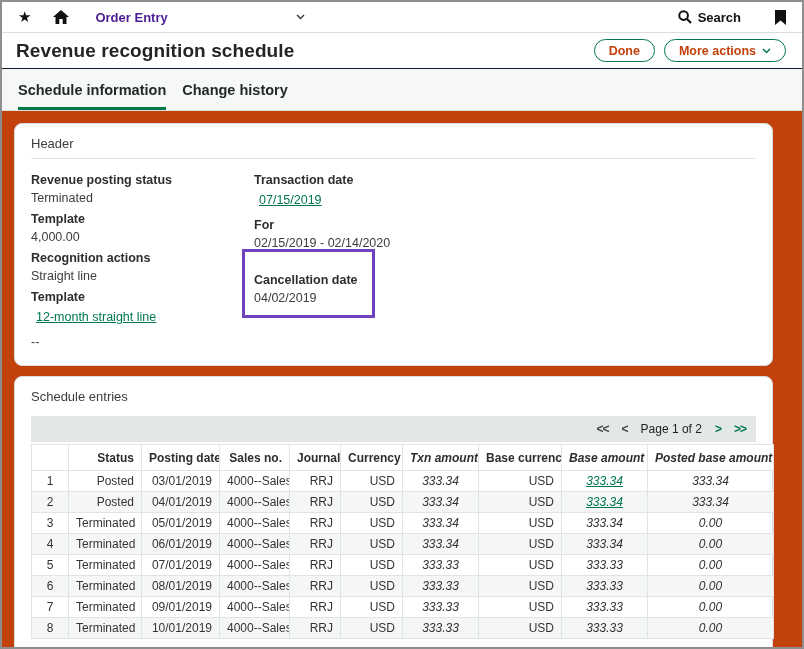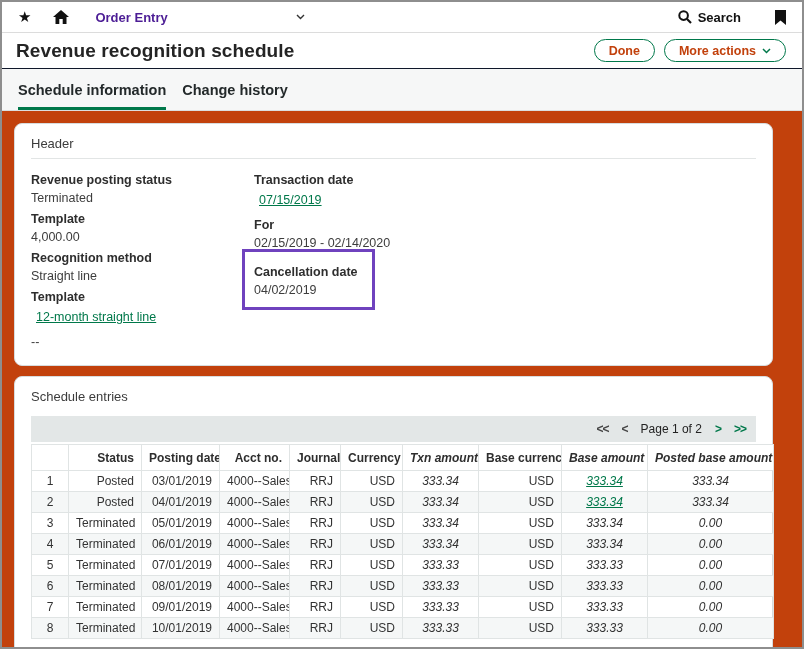--- a/index.html
+++ b/index.html
@@ -74,21 +74,21 @@
   .fields { display: flex; }
   .fcol-left { width: 223px; flex: none; }
   .fcol-right { flex: 1; }
   .field { margin-bottom: 5px; }
   .flabel { font-size: 12.5px; font-weight: bold; color: #2e2e2e; line-height: 16px; margin-bottom: 2px; }
   .fvalue { font-size: 12.5px; color: #3d3d3d; line-height: 16px; margin-bottom: 4px; }
   a.fvalue { display: inline-block; margin-left: 5px; }
   .link, a.link { color: #00784A; text-decoration: underline; cursor: pointer; }
   .field.highlighted {
     border: 3px solid #6F42BE; width: max-content;
-    padding: 12px 14px 5px 9px; margin: -7px 0 0 -12px;
+    padding: 20px 14px 5px 9px; margin: -7px 0 0 -12px;
   }
 
   
   .grid-toolbar {
     height: 26px; background: #e3e7e7; margin-top: 12px;
     display: flex; align-items: center; justify-content: flex-end;
     padding-right: 10px; gap: 13px;
   }
   .pg-arrow { font-size: 12px; font-weight: bold; letter-spacing: -1px; cursor: pointer; }
   .pg-arrow.disabled { color: #454545; }
@@ -170,21 +170,21 @@
       <div class="fcol-left">
           <div class="field">
             <div class="flabel">Revenue posting status</div>
             <div class="fvalue">Terminated</div>
           </div>
           <div class="field">
             <div class="flabel">Template</div>
             <div class="fvalue">4,000.00</div>
           </div>
           <div class="field">
-            <div class="flabel">Recognition method</div>
+            <div class="flabel">Recognition actions</div>
             <div class="fvalue">Straight line</div>
           </div>
           <div class="field"><div class="flabel">Template</div><a class="fvalue link" href="#">12-month straight line</a></div>
           <div class="field">
             <div class="fvalue">--</div>
           </div>
         </div>
       <div class="fcol-right">
           <div class="field"><div class="flabel">Transaction date</div><a class="fvalue link" href="#">07/15/2019</a></div>
           <div class="field">
@@ -221,21 +221,21 @@
           <col style="width: 76px;">
           <col style="width: 83px;">
           <col style="width: 86px;">
           <col style="width: 126px;">
         </colgroup>
       <thead>
           <tr>
             <th class="ac"></th>
             <th class="al">Status</th>
             <th class="al">Posting date</th>
-            <th class="al">Acct no.</th>
+            <th class="al">Sales no.</th>
             <th class="al">Journal</th>
             <th class="al">Currency</th>
             <th class="ar">Txn amount</th>
             <th class="al">Base currency</th>
             <th class="ar">Base amount</th>
             <th class="ar">Posted base amount</th>
           </tr>
         </thead>
       <tbody>
           <tr class="odd">

